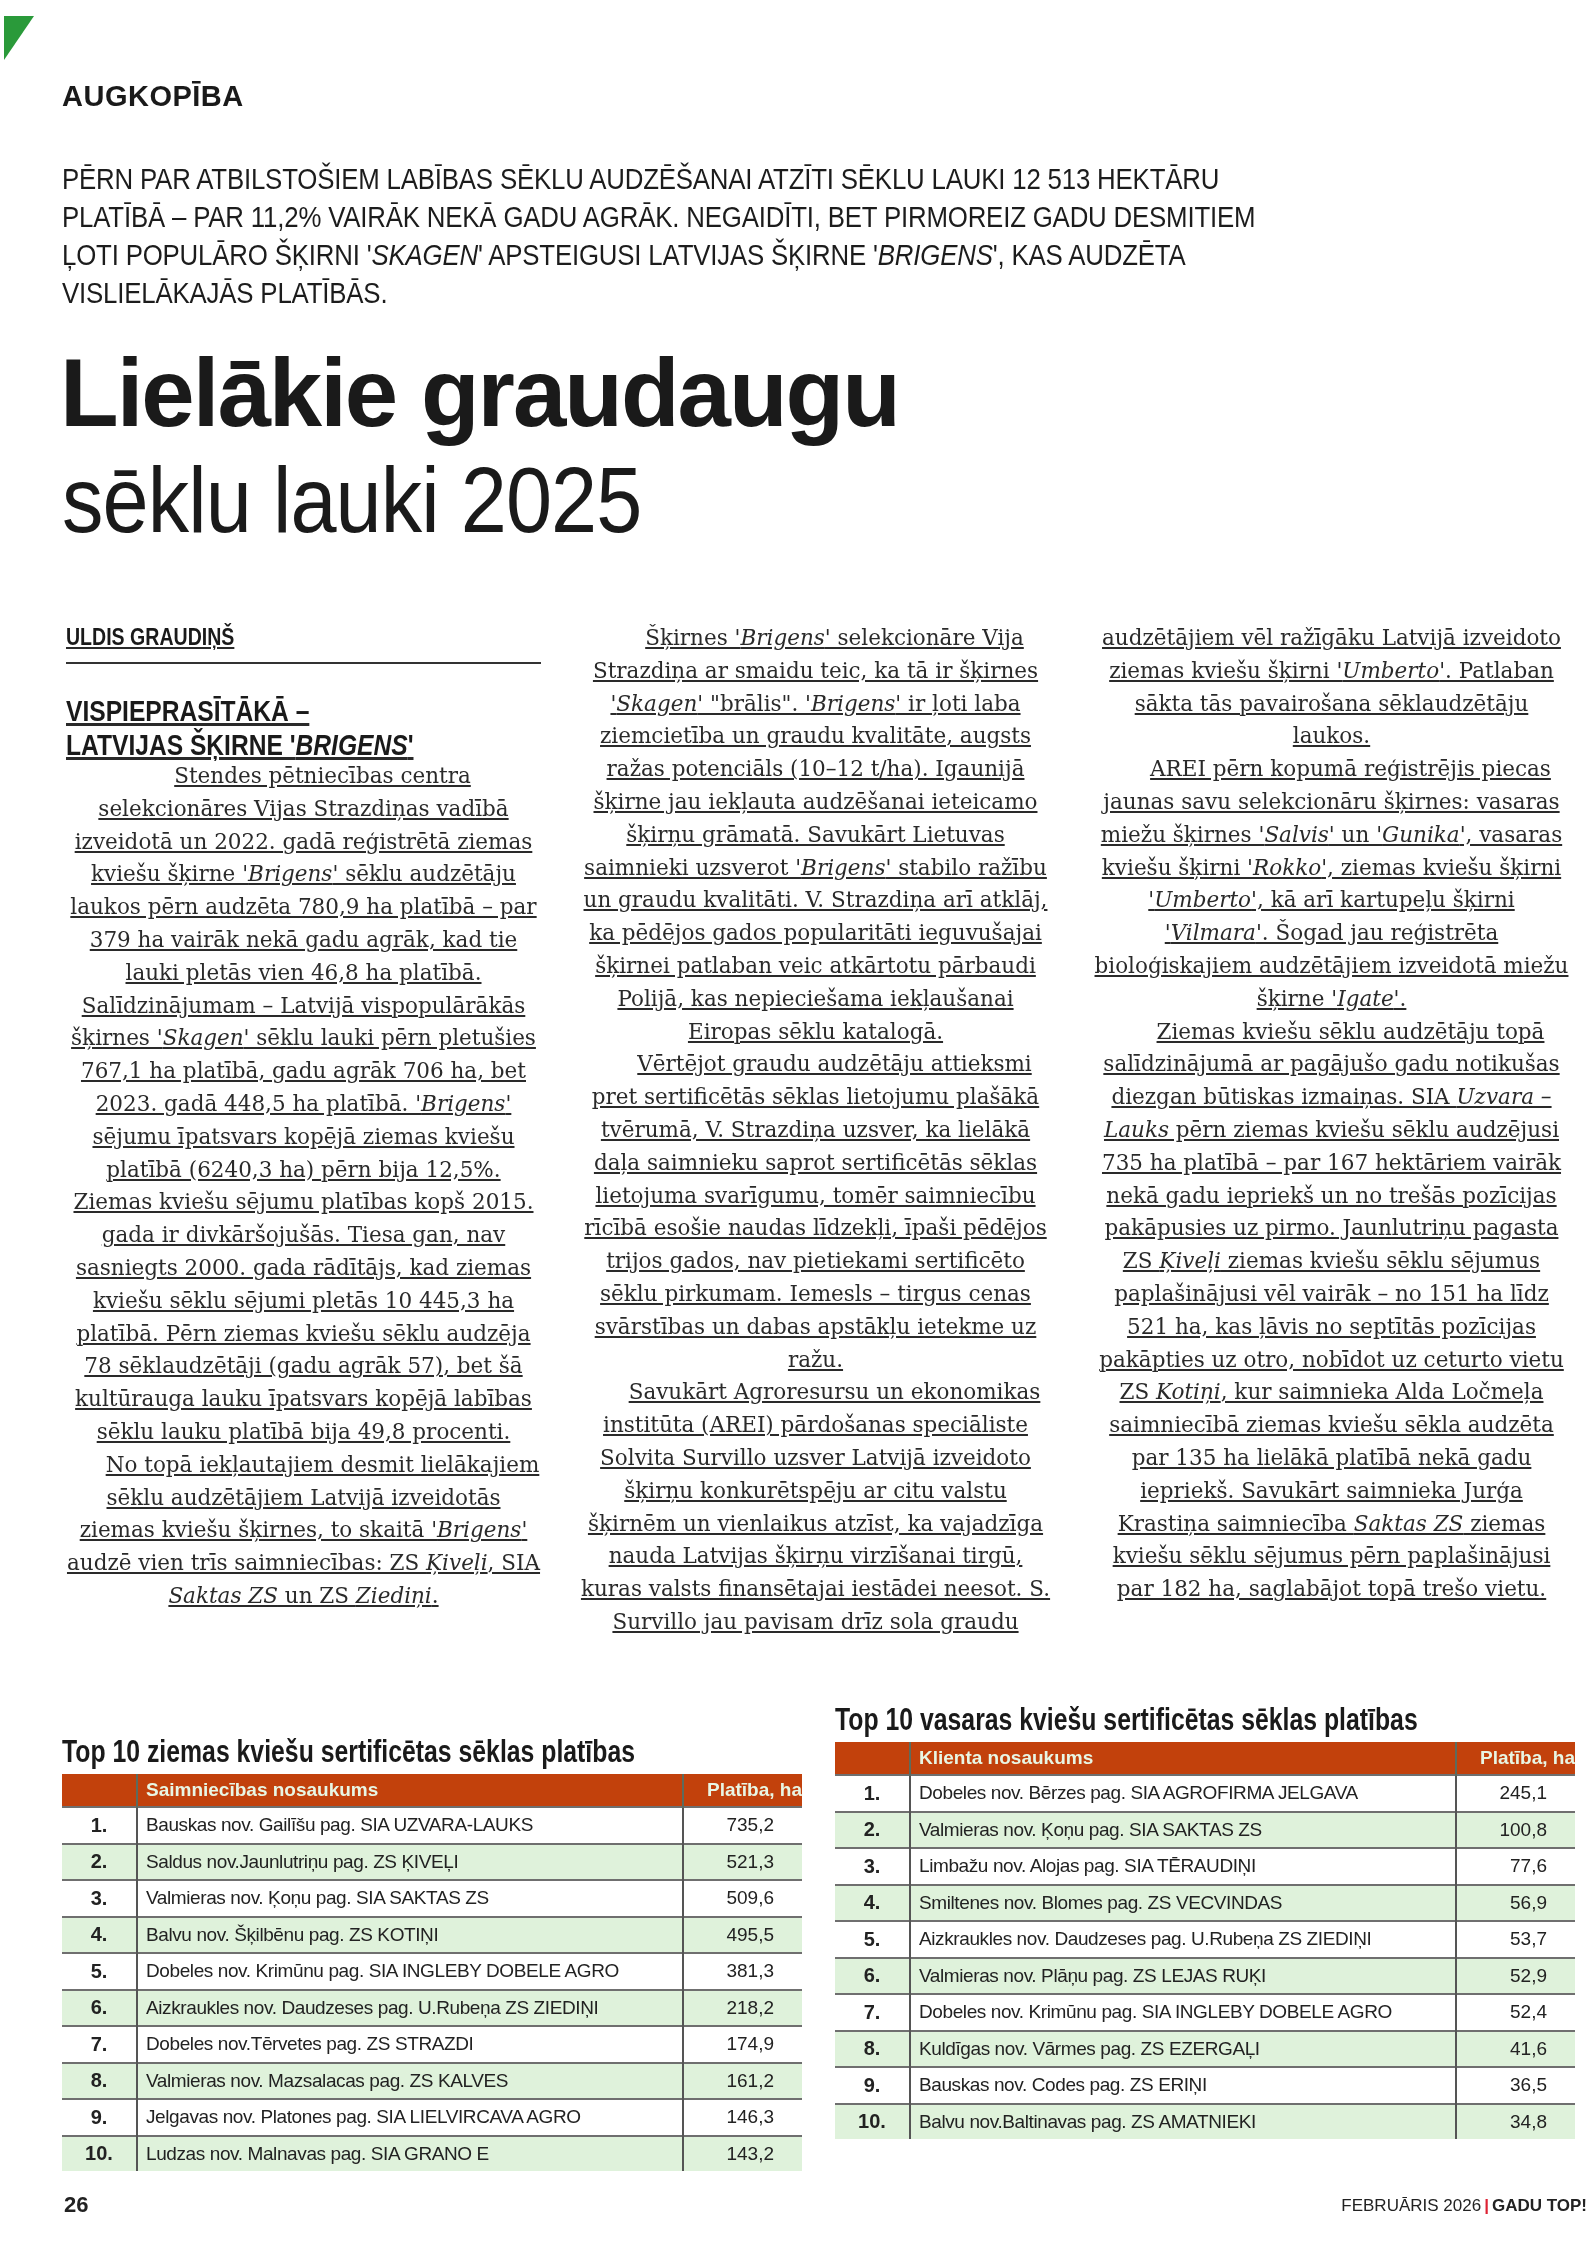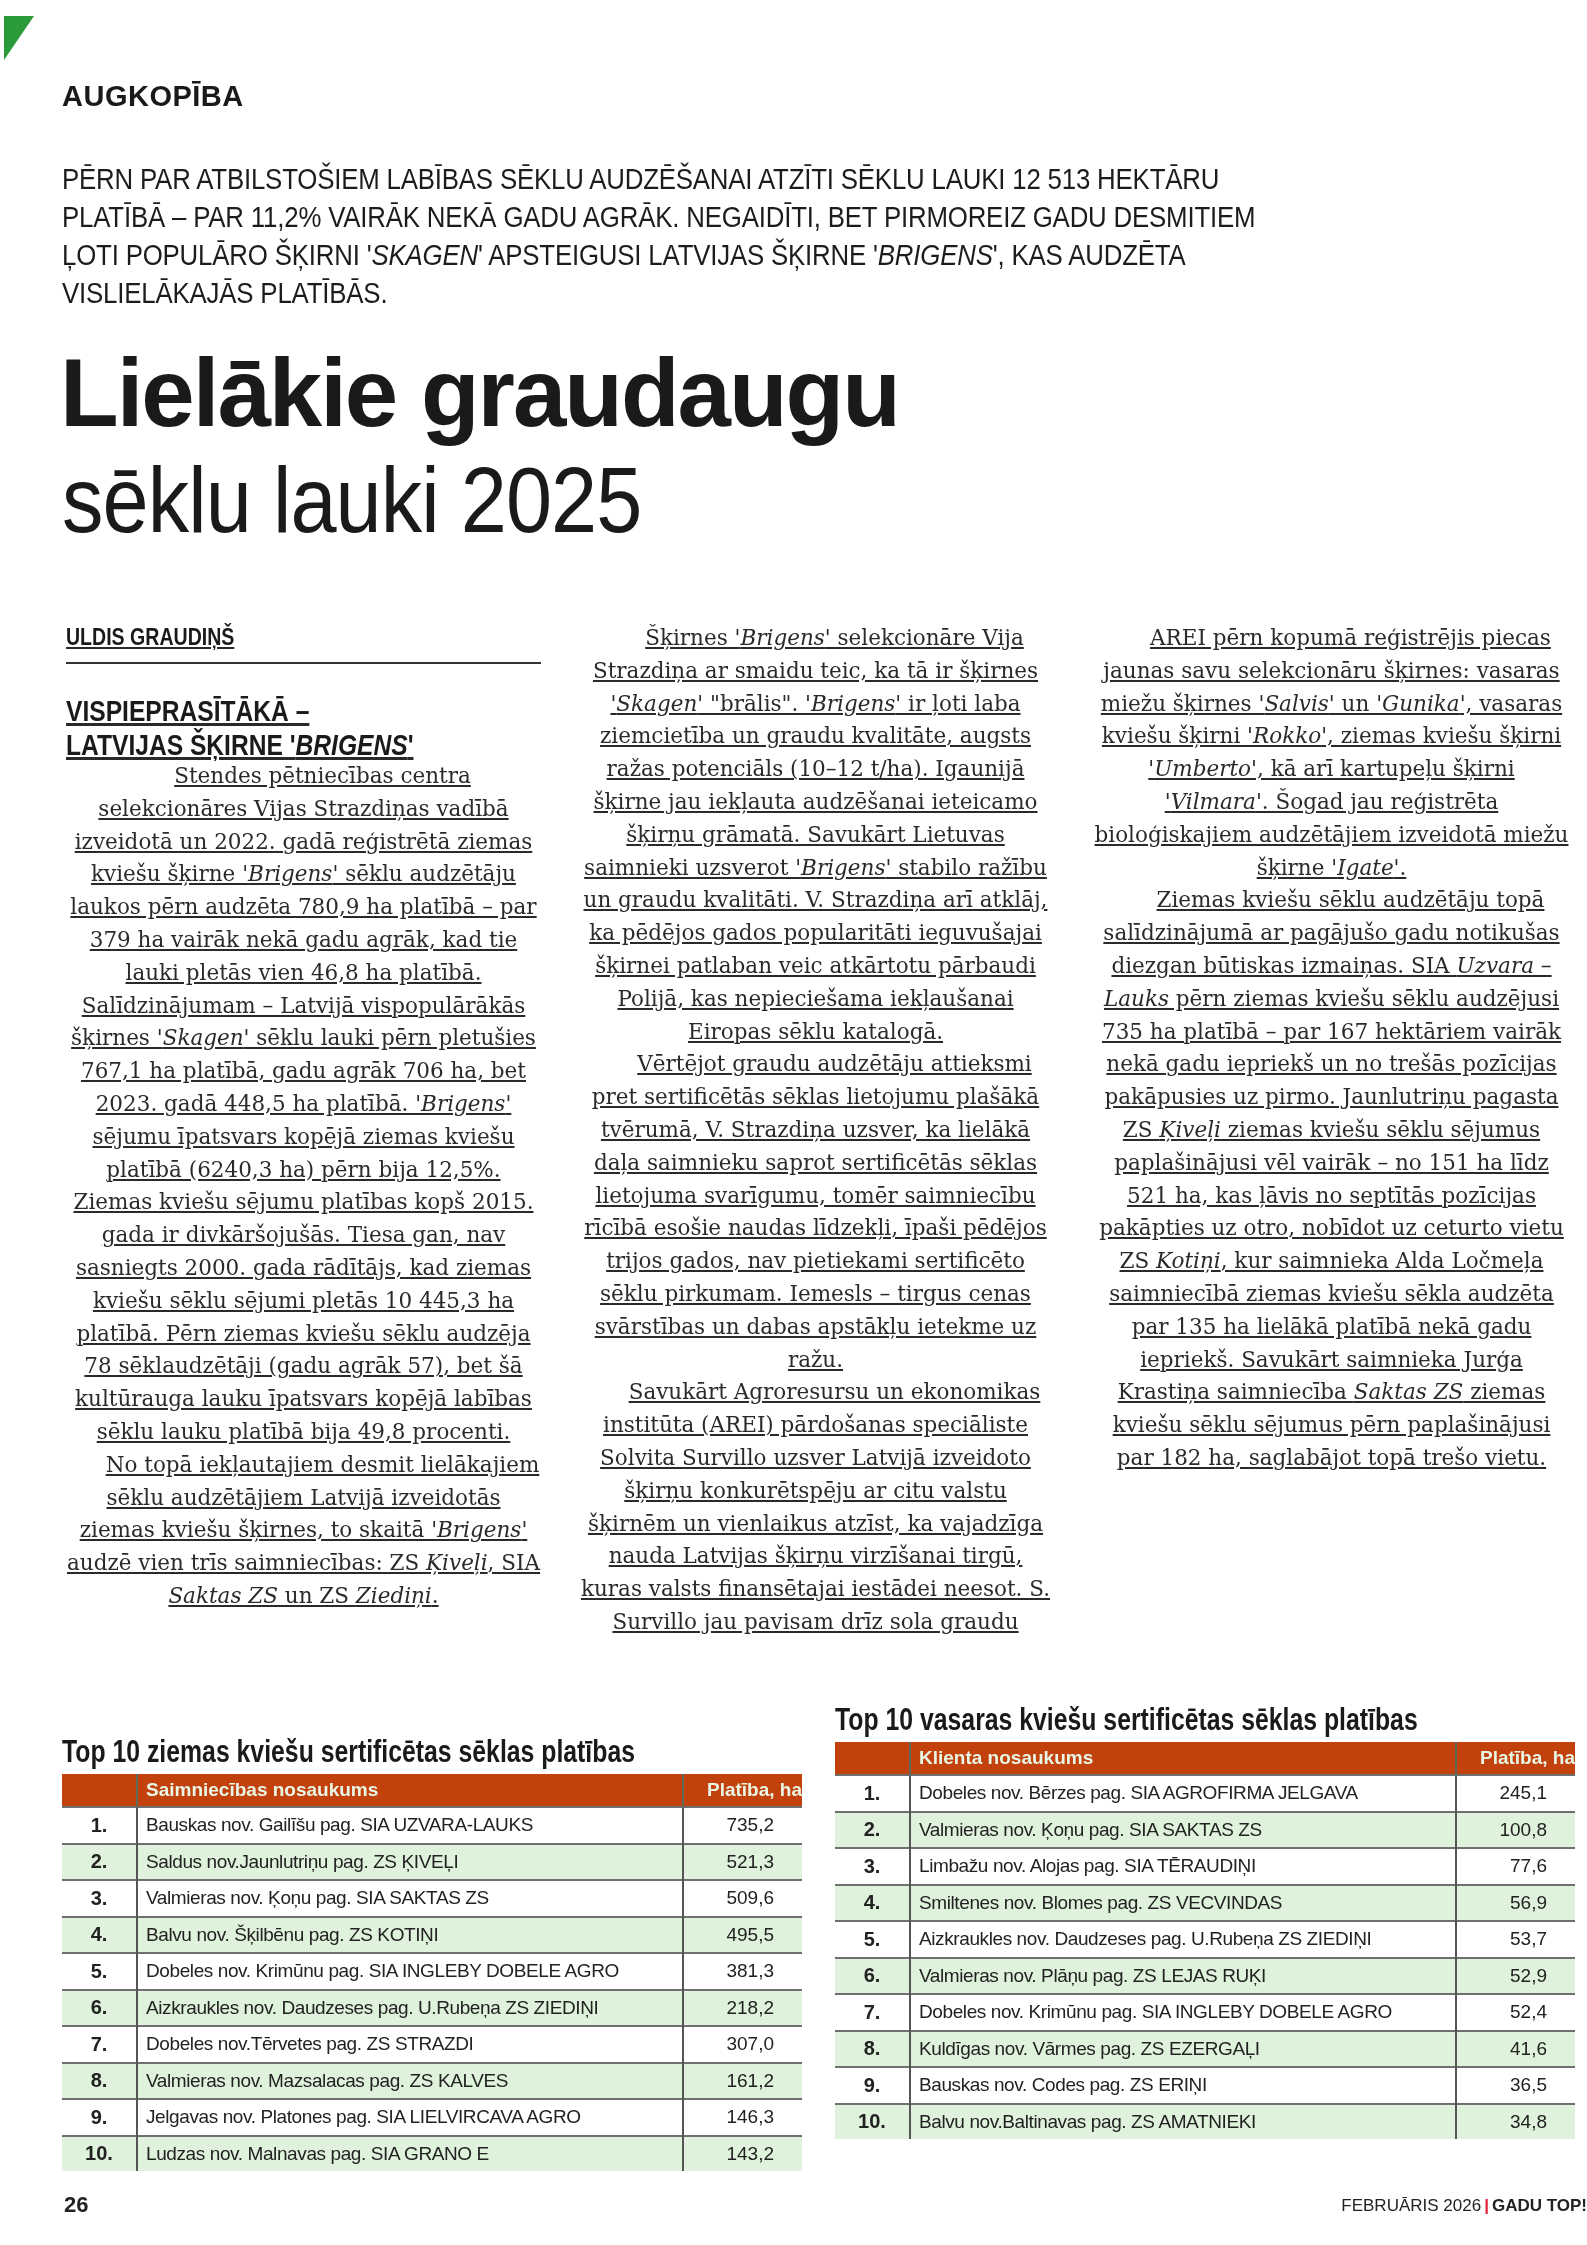--- a/index.html
+++ b/index.html
@@ -75,20 +75,21 @@
 <div class="col col2">
   <div class="colbody">
       <p class="ind"><span>Šķirnes '</span><span class="it">Brigens</span><span>' selekcionāre Vija Strazdiņa ar smaidu teic, ka tā ir šķirnes '</span><span class="it">Skagen</span><span>' "brālis". '</span><span class="it">Brigens</span><span>' ir ļoti laba ziemcietība un graudu kvalitāte, augsts ražas potenciāls (10–12 t/ha). Igaunijā šķirne jau iekļauta audzēšanai ieteicamo šķirņu grāmatā. Savukārt Lietuvas saimnieki uzsverot '</span><span class="it">Brigens</span><span>' stabilo ražību un graudu kvalitāti. V. Strazdiņa arī atklāj, ka pēdējos gados popularitāti ieguvušajai šķirnei patlaban veic atkārtotu pārbaudi Polijā, kas nepieciešama iekļaušanai Eiropas sēklu katalogā.</span></p>
       <p class="ind"><span>Vērtējot graudu audzētāju attieksmi pret sertificētās sēklas lietojumu plašākā tvērumā, V. Strazdiņa uzsver, ka lielākā daļa saimnieku saprot sertificētās sēklas lietojuma svarīgumu, tomēr saimniecību rīcībā esošie naudas līdzekļi, īpaši pēdējos trijos gados, nav pietiekami sertificēto sēklu pirkumam. Iemesls – tirgus cenas svārstības un dabas apstākļu ietekme uz ražu.</span></p>
       <p class="ind"><span>Savukārt Agroresursu un ekonomikas institūta (AREI) pārdošanas speciāliste Solvita Survillo uzsver Latvijā izveidoto šķirņu konkurētspēju ar citu valstu šķirnēm un vienlaikus atzīst, ka vajadzīga nauda Latvijas šķirņu virzīšanai tirgū, kuras valsts finansētajai iestādei neesot. S. Survillo jau pavisam drīz sola graudu</span></p>
     </div>
 </div>
 
 <div class="col col3">
   <div class="colbody">
+      <p><span>audzētājiem vēl ražīgāku Latvijā izveidoto ziemas kviešu šķirni '</span><span class="it">Umberto</span><span>'. Patlaban sākta tās pavairošana sēklaudzētāju laukos.</span></p>
       <p class="ind"><span>AREI pērn kopumā reģistrējis piecas jaunas savu selekcionāru šķirnes: vasaras miežu šķirnes '</span><span class="it">Salvis</span><span>' un '</span><span class="it">Gunika</span><span>', vasaras kviešu šķirni '</span><span class="it">Rokko</span><span>', ziemas kviešu šķirni '</span><span class="it">Umberto</span><span>', kā arī kartupeļu šķirni '</span><span class="it">Vilmara</span><span>'. Šogad jau reģistrēta bioloģiskajiem audzētājiem izveidotā miežu šķirne '</span><span class="it">Igate</span><span>'.</span></p>
       <p class="ind"><span>Ziemas kviešu sēklu audzētāju topā salīdzinājumā ar pagājušo gadu notikušas diezgan būtiskas izmaiņas. SIA </span><span class="it">Uzvara – Lauks</span><span> pērn ziemas kviešu sēklu audzējusi 735 ha platībā – par 167 hektāriem vairāk nekā gadu iepriekš un no trešās pozīcijas pakāpusies uz pirmo. Jaunlutriņu pagasta ZS </span><span class="it">Ķiveļi</span><span> ziemas kviešu sēklu sējumus paplašinājusi vēl vairāk – no 151 ha līdz 521 ha, kas ļāvis no septītās pozīcijas pakāpties uz otro, nobīdot uz ceturto vietu ZS </span><span class="it">Kotiņi</span><span>, kur saimnieka Alda Ločmeļa saimniecībā ziemas kviešu sēkla audzēta par 135 ha lielākā platībā nekā gadu iepriekš. Savukārt saimnieka Jurģa Krastiņa saimniecība </span><span class="it">Saktas ZS</span><span> ziemas kviešu sēklu sējumus pērn paplašinājusi par 182 ha, saglabājot topā trešo vietu.</span></p>
     </div>
 </div>
 
 <div class="table-wrap tw1">
   <div class="tbl-title">Top 10 ziemas kviešu sertificētas sēklas platības</div>
   <table>
     <thead>
       <tr>
@@ -124,21 +125,21 @@
           <td class="val">381,3</td>
         </tr>
         <tr class="alt">
           <td class="num">6.</td>
           <td class="name">Aizkraukles nov. Daudzeses pag. U.Rubeņa ZS ZIEDIŅI</td>
           <td class="val">218,2</td>
         </tr>
         <tr>
           <td class="num">7.</td>
           <td class="name">Dobeles nov.Tērvetes pag. ZS STRAZDI</td>
-          <td class="val">307,0</td>
+          <td class="val">174,9</td>
         </tr>
         <tr class="alt">
           <td class="num">8.</td>
           <td class="name">Valmieras nov. Mazsalacas pag. ZS KALVES</td>
           <td class="val">161,2</td>
         </tr>
         <tr>
           <td class="num">9.</td>
           <td class="name">Jelgavas nov. Platones pag. SIA LIELVIRCAVA AGRO</td>
           <td class="val">146,3</td>

